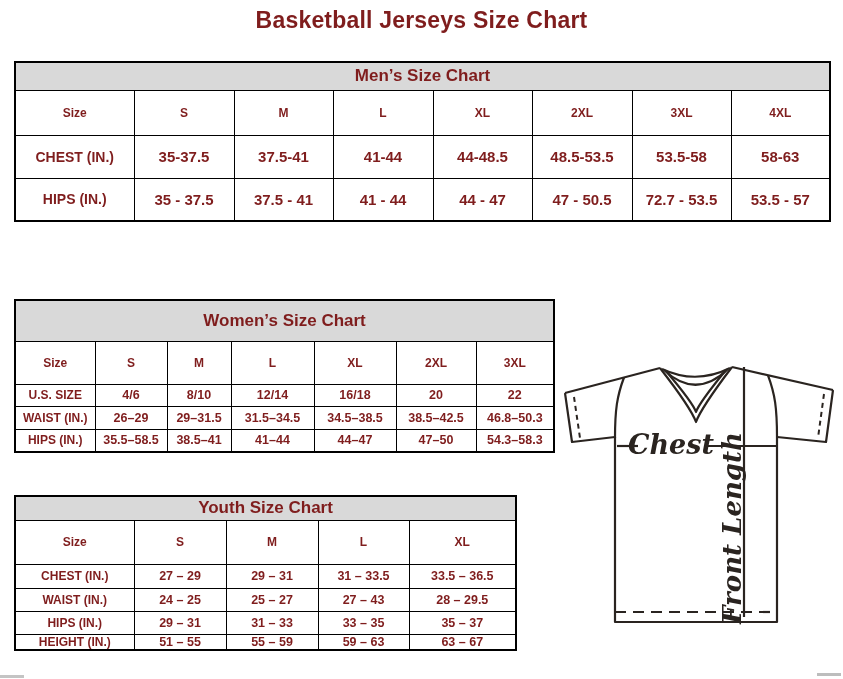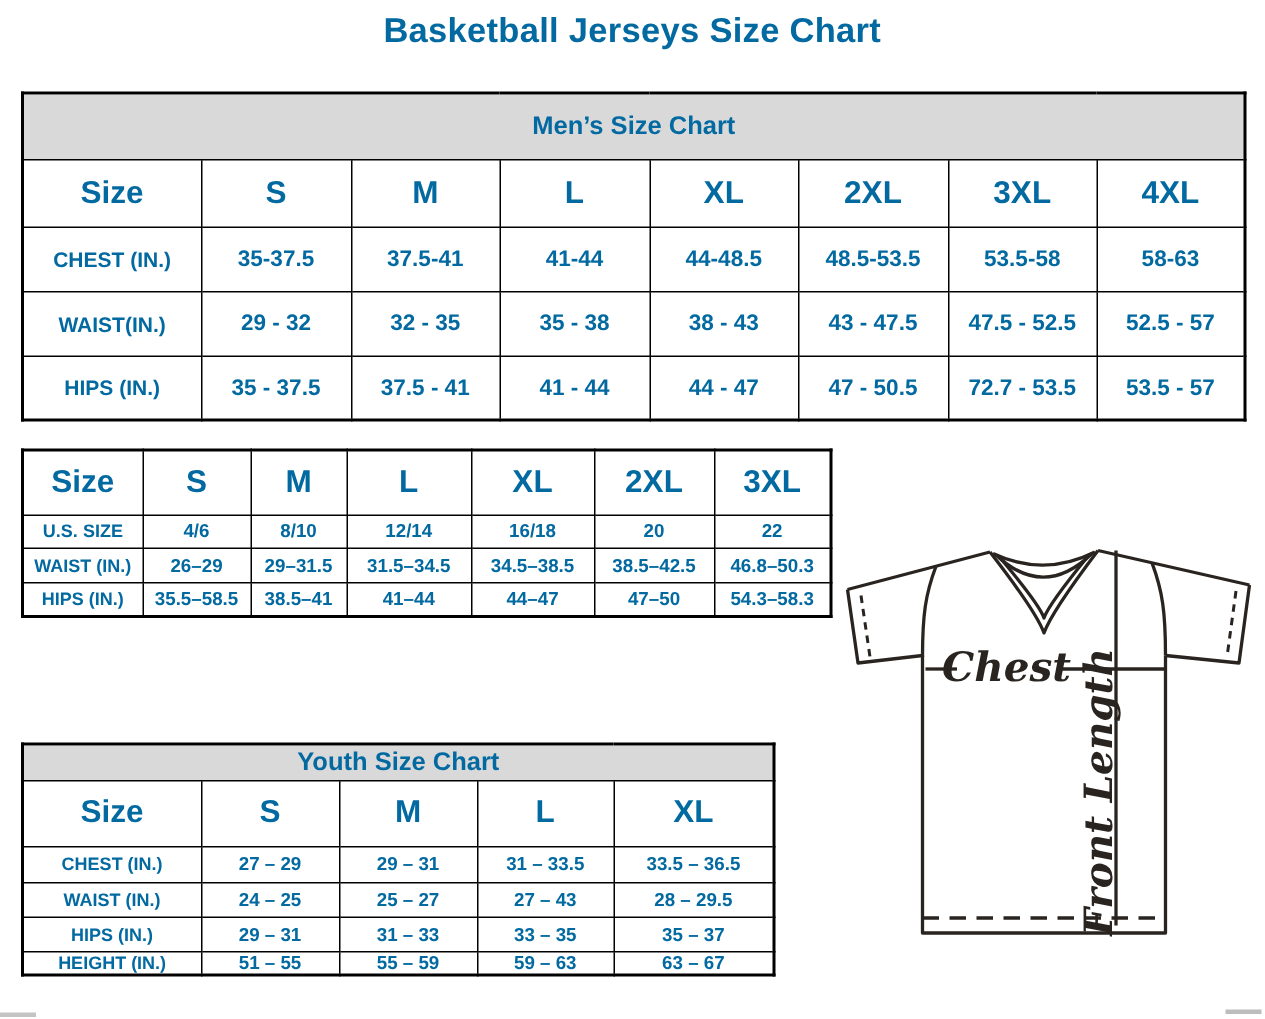--- a/index.html
+++ b/index.html
@@ -1,25 +1,25 @@
 <!DOCTYPE html>
 <html style="--header-bg: #d9d9d9; --border: #000000; --diagram-stroke: #2a2420;"><head>
 <meta charset="utf-8">
 <style>
   html,body{margin:0;padding:0;background:#fff;}
   .canvas{position:relative;width:843px;height:679px;background:#ffffff;
-          font-family:"Liberation Sans",sans-serif;overflow:hidden;color:#0369a1;}
+          font-family:"Liberation Sans",sans-serif;overflow:hidden;color:#7f1d1d;}
   .page-title{position:absolute;top:7px;left:0;width:100%;text-align:center;
               font-size:23px;font-weight:bold;letter-spacing:0.2px;}
   table.size-table{position:absolute;border-collapse:collapse;table-layout:fixed;
                    background:#fff;border:2.5px solid var(--border,#000);}
   table.size-table td{border:1.5px solid var(--border,#000);text-align:center;
                       vertical-align:middle;padding:0;overflow:hidden;white-space:nowrap;}
   tr.chart-header td{background:var(--header-bg,#d9d9d9);font-size:17px;font-weight:bold;}
-  tr.size-row td{font-size:21px;font-weight:bold;}
+  tr.size-row td{font-size:12px;font-weight:bold;}
   table.men{left:14px;top:61px;width:815px;}
   table.men td.lab{font-size:14px;font-weight:bold;}
   table.men td.val{font-size:15px;font-weight:bold;}
   table.women{left:14px;top:299px;width:539px;}
   table.youth{left:14px;top:495px;width:501px;}
   table.women td.lab, table.youth td.lab{font-size:12px;font-weight:bold;}
   table.women td.val, table.youth td.val{font-size:12.5px;font-weight:bold;}
   .jersey-svg{position:absolute;left:558px;top:358px;width:282px;height:272px;}
   .jersey-svg path,.jersey-svg line{stroke:var(--diagram-stroke,#2a2420);stroke-width:2.2;
       fill:none;stroke-linejoin:round;stroke-linecap:butt;}
@@ -43,21 +43,21 @@
       <col style="width:119px">
         <col style="width:100px">
         <col style="width:99px">
         <col style="width:100px">
       <col style="width:99px">
         <col style="width:100px">
         <col style="width:99px">
         <col style="width:99px">
     </colgroup>
     <tbody>
-        <tr class="chart-header" style="height:44px">
+        <tr class="chart-header" style="height:28px">
       <td colspan="8">Men’s Size Chart</td>
     </tr>
     <tr class="size-row" style="height:45px">
       <td>Size</td>
       <td>S</td>
       <td>M</td>
       <td>L</td>
       <td>XL</td>
       <td>2XL</td>
       <td>3XL</td>
@@ -65,30 +65,20 @@
     </tr>
     <tr style="height:43px">
       <td class="lab">CHEST (IN.)</td>
       <td class="val">35-37.5</td>
       <td class="val">37.5-41</td>
       <td class="val">41-44</td>
       <td class="val">44-48.5</td>
       <td class="val">48.5-53.5</td>
       <td class="val">53.5-58</td>
       <td class="val">58-63</td>
-    </tr>
-    <tr style="height:43px">
-      <td class="lab">WAIST(IN.)</td>
-      <td class="val">29 - 32</td>
-      <td class="val">32 - 35</td>
-      <td class="val">35 - 38</td>
-      <td class="val">38 - 43</td>
-      <td class="val">43 - 47.5</td>
-      <td class="val">47.5 - 52.5</td>
-      <td class="val">52.5 - 57</td>
     </tr>
     <tr style="height:43px">
       <td class="lab">HIPS (IN.)</td>
       <td class="val">35 - 37.5</td>
       <td class="val">37.5 - 41</td>
       <td class="val">41 - 44</td>
       <td class="val">44 - 47</td>
       <td class="val">47 - 50.5</td>
       <td class="val">72.7 - 53.5</td>
       <td class="val">53.5 - 57</td>
@@ -100,20 +90,23 @@
     <colgroup>
       <col style="width:80px">
         <col style="width:72px">
         <col style="width:64px">
         <col style="width:83px">
       <col style="width:82px">
         <col style="width:80px">
         <col style="width:78px">
     </colgroup>
     <tbody>
+        <tr class="chart-header" style="height:41px">
+      <td colspan="7">Women’s Size Chart</td>
+    </tr>
     <tr class="size-row" style="height:43px">
       <td>Size</td>
       <td>S</td>
       <td>M</td>
       <td>L</td>
       <td>XL</td>
       <td>2XL</td>
       <td>3XL</td>
     </tr>
     <tr style="height:22px">

